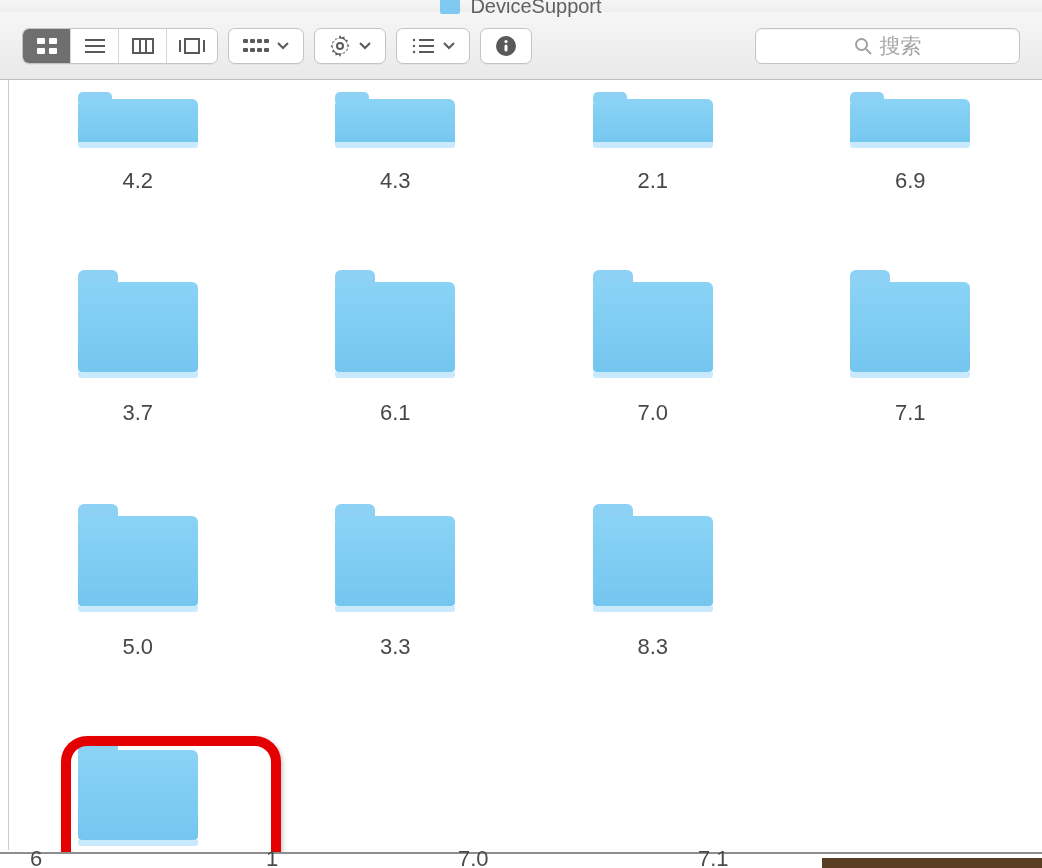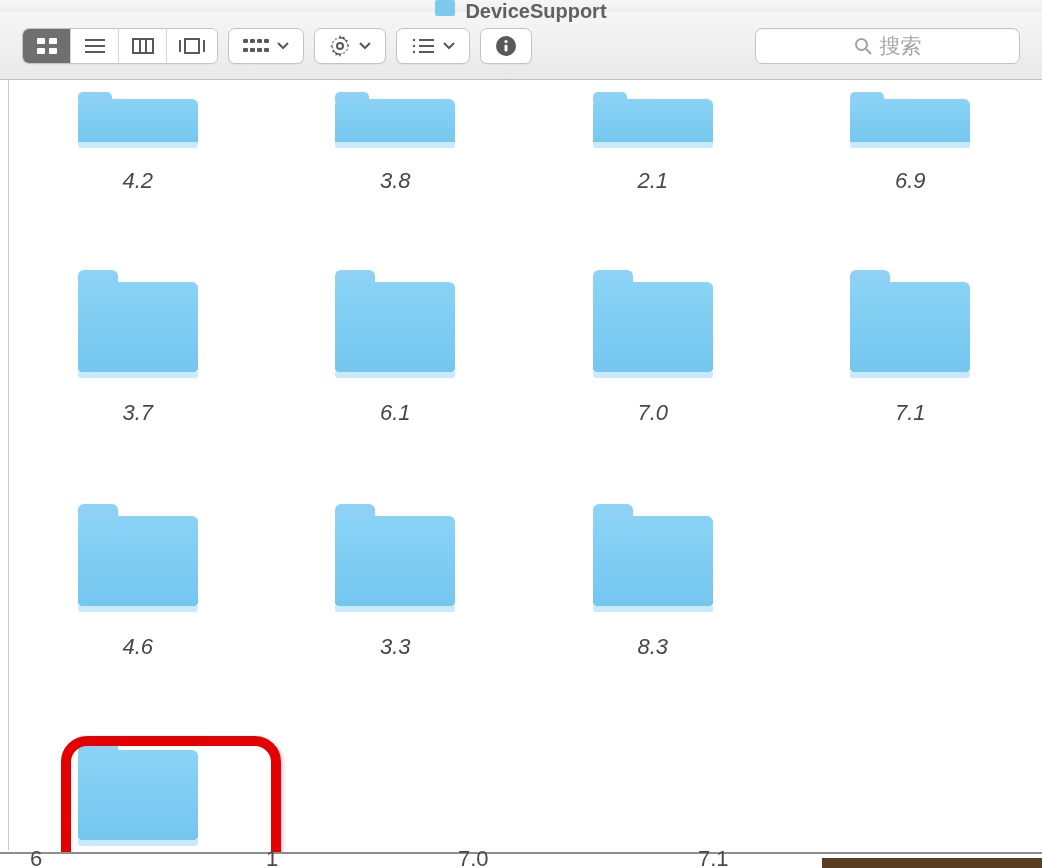--- a/index.html
+++ b/index.html
@@ -8,25 +8,25 @@
       height: 868px;
       font-family: -apple-system, "Helvetica Neue", Arial, sans-serif;
       background: #fff;
       overflow: hidden;
       position: relative;
     }
     .titlebar {
       height: 12px;
       background: linear-gradient(#f6f6f6, #eeeeee);
       display: flex;
-      align-items: flex-start;
+      align-items: center;
       justify-content: center;
       color: #606060;
       font-size: 20px;
-      font-weight: 700;
+      font-weight: 400;
       position: relative;
     }
     .title-folder-icon {
       width: 20px;
       height: 16px;
       background: #7ec9ef;
       border-radius: 2px;
       margin-right: 10px;
       position: relative;
     }
@@ -160,21 +160,20 @@
       background: #c9eafc;
       border-radius: 0 0 3px 3px;
     }
     .row0 .folder .tab { height: 10px; width: 34px; border-radius: 5px 5px 0 0; }
     .row0 .folder .body { top: 7px; bottom: 6px; }
     .name {
       margin-top: 18px;
       font-size: 22px;
       color: #474747;
       text-align: center;
-      font-style: italic;
     }
     .row0 .name { margin-top: 16px; }
     .highlight {
       position: absolute;
       border: 10px solid #e40000;
       border-radius: 26px;
       width: 220px;
       height: 210px;
       top: 656px;
       left: 52px;
@@ -313,21 +312,21 @@
           <div class="sheet"></div>
         </div>
       <div class="name">4.2</div>
     </div>
     <div class="cell">
       <div class="folder">
           <div class="tab"></div>
           <div class="body"></div>
           <div class="sheet"></div>
         </div>
-      <div class="name">3.8</div>
+      <div class="name">4.3</div>
     </div>
     <div class="cell">
       <div class="folder">
           <div class="tab"></div>
           <div class="body"></div>
           <div class="sheet"></div>
         </div>
       <div class="name">2.1</div>
     </div>
     <div class="cell">
@@ -375,21 +374,21 @@
     </div>
   </div>
 
   <div class="grid">
     <div class="cell">
       <div class="folder">
           <div class="tab"></div>
           <div class="body"></div>
           <div class="sheet"></div>
         </div>
-      <div class="name">4.6</div>
+      <div class="name">5.0</div>
     </div>
     <div class="cell">
       <div class="folder">
           <div class="tab"></div>
           <div class="body"></div>
           <div class="sheet"></div>
         </div>
       <div class="name">3.3</div>
     </div>
     <div class="cell">

